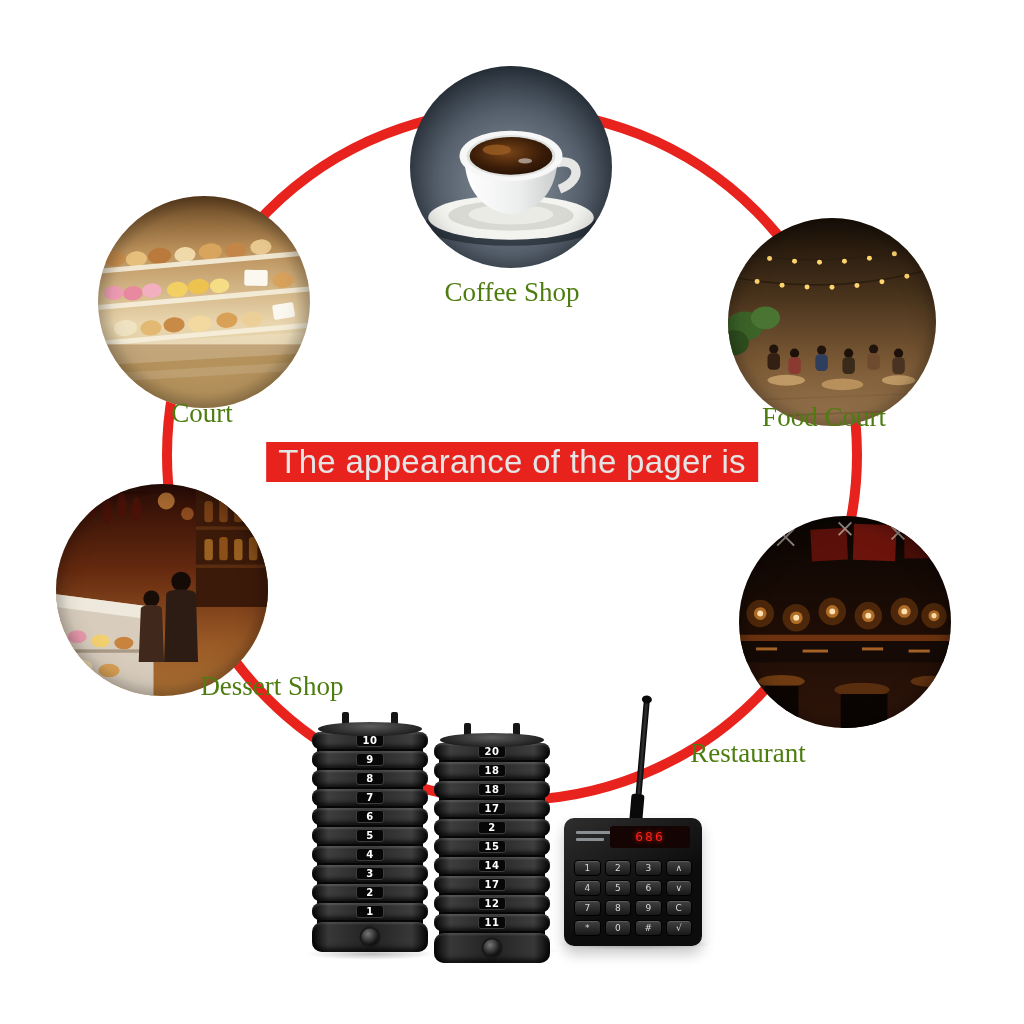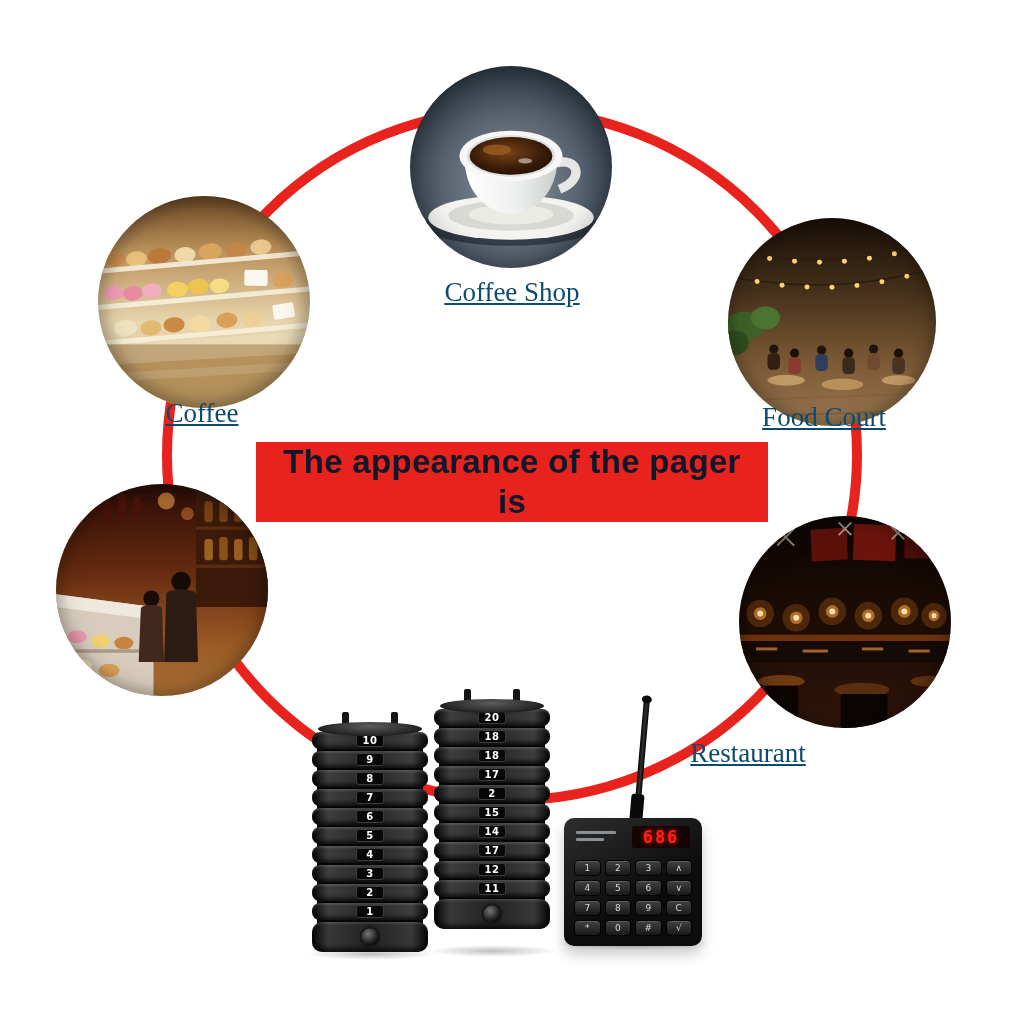--- a/index.html
+++ b/index.html
@@ -15,38 +15,38 @@
   .photo::after{content:'';position:absolute;inset:0;border-radius:50%;
                 box-shadow:inset 0 0 26px rgba(0,0,0,0.28);}
   .photo-coffee{left:410px;top:66px;width:202px;height:202px;}
   .photo-bakery{left:98px;top:196px;width:212px;height:212px;}
   .photo-foodcourt{left:728px;top:218px;width:208px;height:208px;}
   .photo-dessert{left:56px;top:484px;width:212px;height:212px;}
   .photo-restaurant{left:739px;top:516px;width:212px;height:212px;}
 
   
   .label{position:absolute;transform:translateX(-50%);z-index:6;
-         font-family:"Liberation Serif",serif;font-size:27px;color:#0c4a6e;white-space:nowrap;text-decoration:underline;}
+         font-family:"Liberation Serif",serif;font-size:27px;color:#4d7c0f;white-space:nowrap;}
   .label-coffee{left:512px;top:277px;}
   .label-bakery{left:202px;top:398px;}
   .label-foodcourt{left:824px;top:402px;}
   .label-dessert{left:272px;top:671px;}
   .label-restaurant{left:748px;top:704px;margin-top:34px;}
 
   
   .banner{position:absolute;left:512px;top:442px;transform:translateX(-50%);z-index:5;text-align:center;}
-  .banner-line{display:table;margin:0 auto;background:#e8231d;color:#0f172a;font-weight:bold;
+  .banner-line{display:table;margin:0 auto;background:#e8231d;color:#e5e5e5;font-weight:normal;
                font-size:33px;line-height:40px;padding:0 12px;letter-spacing:0.3px;}
 
   
   .stack{position:absolute;width:116px;z-index:4;padding-top:10px;box-sizing:content-box;}
   .stack::before{content:'';position:absolute;left:5px;right:5px;top:18px;bottom:0;
                  background:#060606;border-radius:12px;}
   .stack-left{left:312px;top:712px;}
-  .stack-right{left:434px;top:689px;}
+  .stack-right{left:434px;top:723px;}
   .nub{position:absolute;top:0;width:7px;height:13px;background:#151515;border-radius:2px 2px 0 0;}
   .nub-l{left:30px;}.nub-r{right:30px;}
   .cap{position:relative;z-index:2;width:104px;height:14px;margin:0 auto -6px;border-radius:50%;
        background:radial-gradient(ellipse at 50% 30%, #5c5c5c, #202020 72%);}
   .disc{position:relative;z-index:1;height:17px;margin-top:2px;border-radius:8px;
         background:linear-gradient(90deg,#060606 0%,#3e3e3e 14%,#262626 50%,#3e3e3e 86%,#060606 100%);
         box-shadow:inset 0 2px 2px rgba(255,255,255,0.14), inset 0 -3px 4px rgba(0,0,0,0.7);}
   .disc-num{position:absolute;left:50%;top:2px;transform:translateX(-50%);min-width:28px;height:13px;
         padding:0 2px;box-sizing:border-box;background:#070707;border:1px solid #3c3c3c;border-radius:3px;
         color:#ffffff;font:bold 10px/12px "DejaVu Sans",sans-serif;text-align:center;letter-spacing:0.5px;}
@@ -64,22 +64,22 @@
   .antenna::after{content:'';position:absolute;left:-2px;top:-5px;width:10px;height:8px;
         background:#0a0a0a;border-radius:50%;}
   .antenna-base{position:absolute;left:629px;top:794px;width:13px;height:30px;background:#0a0a0a;
         border-radius:3px;transform:rotate(5deg);transform-origin:50% 100%;z-index:3;}
   .transmitter{position:absolute;left:564px;top:818px;width:138px;height:128px;z-index:4;
         background:linear-gradient(150deg,#2e2e2e,#0c0c0c 60%);border-radius:10px;
         box-shadow:0 8px 14px rgba(0,0,0,0.22);}
   .brand-marks{position:absolute;left:12px;top:13px;width:40px;}
   .brand-marks i{display:block;height:3px;background:#8a8f94;margin-bottom:4px;border-radius:1px;}
   .brand-marks i:nth-child(2){width:70%;}
-  .display{position:absolute;right:12px;top:8px;width:58px;height:22px;background:#150404;border-radius:3px;
-        color:#ff1f16;font-family:"DejaVu Sans Mono",monospace;font-weight:bold;font-size:17px;
+  .display{position:absolute;right:12px;top:8px;width:80px;height:22px;background:#150404;border-radius:3px;
+        color:#ff1f16;font-family:"DejaVu Sans Mono",monospace;font-weight:normal;font-size:13px;
         line-height:22px;text-align:center;letter-spacing:2px;text-shadow:0 0 5px rgba(255,40,25,0.9);}
   .keypad{position:absolute;left:10px;right:10px;top:42px;bottom:10px;display:grid;
         grid-template-columns:repeat(4,1fr);grid-auto-rows:1fr;gap:4px;}
   .key{background:linear-gradient(180deg,#424242,#181818);border-radius:4px;border:1px solid #000;
         box-shadow:inset 0 1px 0 rgba(255,255,255,0.14);color:#d8d8d8;font-size:9px;
         display:flex;align-items:center;justify-content:center;font-family:"DejaVu Sans",sans-serif;}
 
   .pshadow{position:absolute;height:12px;border-radius:50%;z-index:3;
         background:radial-gradient(ellipse at center, rgba(0,0,0,0.25), rgba(0,0,0,0) 70%);}
   #sh-left{left:306px;top:948px;width:130px;}
@@ -345,22 +345,23 @@
       <ellipse cx="20" cy="78" rx="11" ry="3" fill="#884a16" opacity="0.75"></ellipse>
       <ellipse cx="58" cy="82" rx="13" ry="3.4" fill="#6c3a12" opacity="0.7"></ellipse>
       <ellipse cx="90" cy="78" rx="9" ry="2.6" fill="#7a4214" opacity="0.7"></ellipse>
       <rect x="12" y="80" width="16" height="20" fill="#0c0502"></rect>
       <rect x="48" y="84" width="22" height="16" fill="#0a0402"></rect>
       <rect width="100" height="100" fill="url(#rs-vig)"></rect>
     </svg>
   </div>
 
   <div class="label label-coffee">Coffee Shop</div>
-  <div class="label label-bakery">Coffee</div>
+  <div class="label label-bakery">Court</div>
   <div class="label label-foodcourt">Food Court</div>
+  <div class="label label-dessert">Dessert Shop</div>
   <div class="label label-restaurant">Restaurant</div>
 
   <div class="banner">
     <div class="banner-line">The appearance of the pager is</div>
   </div>
 
   <div class="pshadow" id="sh-left"></div>
   <div class="pshadow" id="sh-right"></div>
   <div class="pshadow" id="sh-tx"></div>
 

